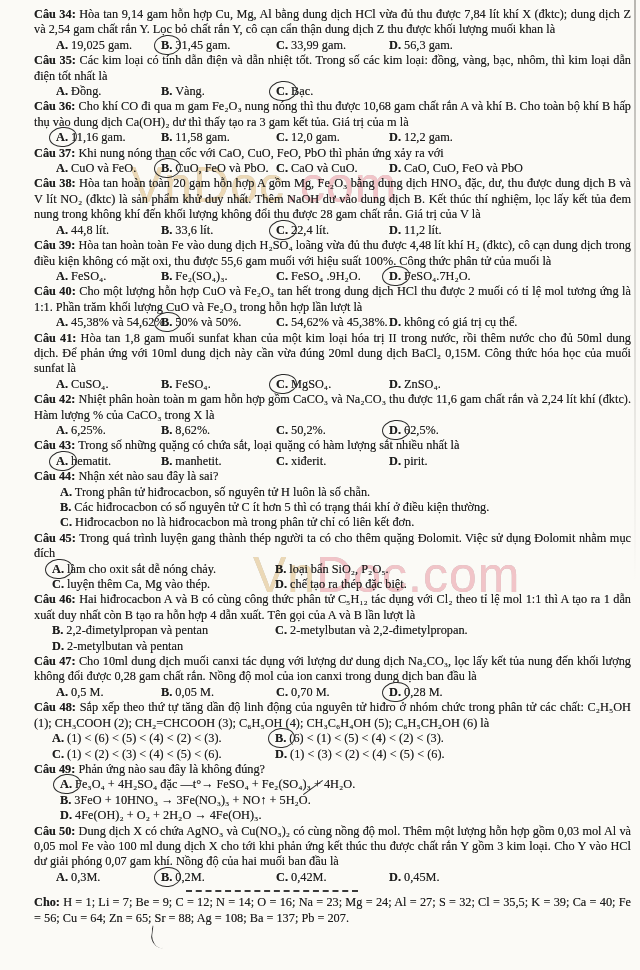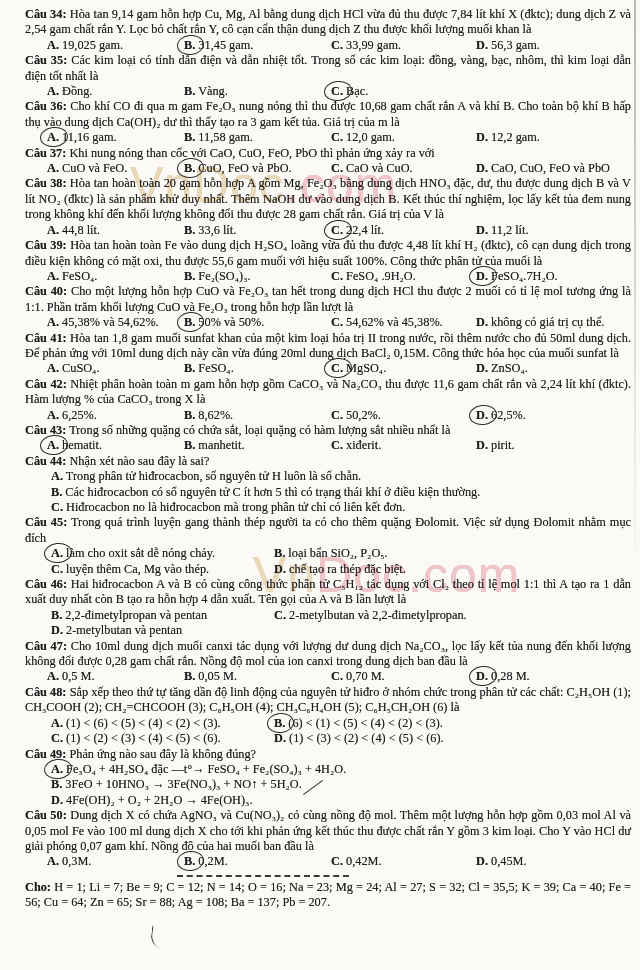--- a/index.html
+++ b/index.html
@@ -14,27 +14,27 @@
   .edge-line{position:absolute;right:4px;top:0;width:2px;height:60%;
     background:linear-gradient(#b9b7b2,rgba(185,183,178,0));z-index:0;}
   
   .wm{position:absolute;z-index:0;font-family:"Liberation Sans","DejaVu Sans",sans-serif;
     font-weight:normal;font-size:50px;letter-spacing:1px;opacity:.5;white-space:nowrap;}
   .wm1{left:130px;top:178px;}
   .wm2{left:253px;top:568px;}
   .wm-tan{color:var(--wm-tan,#dcb878);}
   .wm-pink{color:var(--wm-pink,#e98f9c);}
   
-  .content{position:relative;z-index:1;padding:7px 9px 0 25px;}
+  .content{position:relative;z-index:1;padding:7px 9px 0 34px;}
   .qtext{margin:0;text-align:justify;}
   .qlabel{font-weight:bold;}
   .opts{margin:0;}
   .opts .opt{white-space:nowrap;}
-  .row4{display:grid;grid-template-columns:105px 115px 113px auto;margin-left:22px;gap:32px;}
-  .row2{display:grid;grid-template-columns:223px auto;margin-left:26px;}
+  .row4{display:grid;grid-template-columns:105px 115px 113px auto;margin-left:22px;}
+  .row2{display:grid;grid-template-columns:223px auto;margin-left:18px;}
   .stack .opt{display:block;margin-left:26px;white-space:normal;}
   .olabel{font-weight:bold;position:relative;display:inline-block;}
   
   .circ::after{content:"";position:absolute;left:-7px;right:-9px;top:-3px;bottom:-2px;
     border:1.6px solid var(--pen,#2a2a2a);border-radius:50%;transform:rotate(-6deg);}
   
   .pen-slash{position:absolute;left:301px;top:787px;width:24px;height:0;
     border-top:1.6px solid var(--pen,#2a2a2a);transform:rotate(-36deg);z-index:2;}
   .pen-tail{position:absolute;left:151px;top:926px;width:12px;height:22px;
     border-left:1.7px solid var(--pen,#2a2a2a);border-radius:0 0 0 14px;

